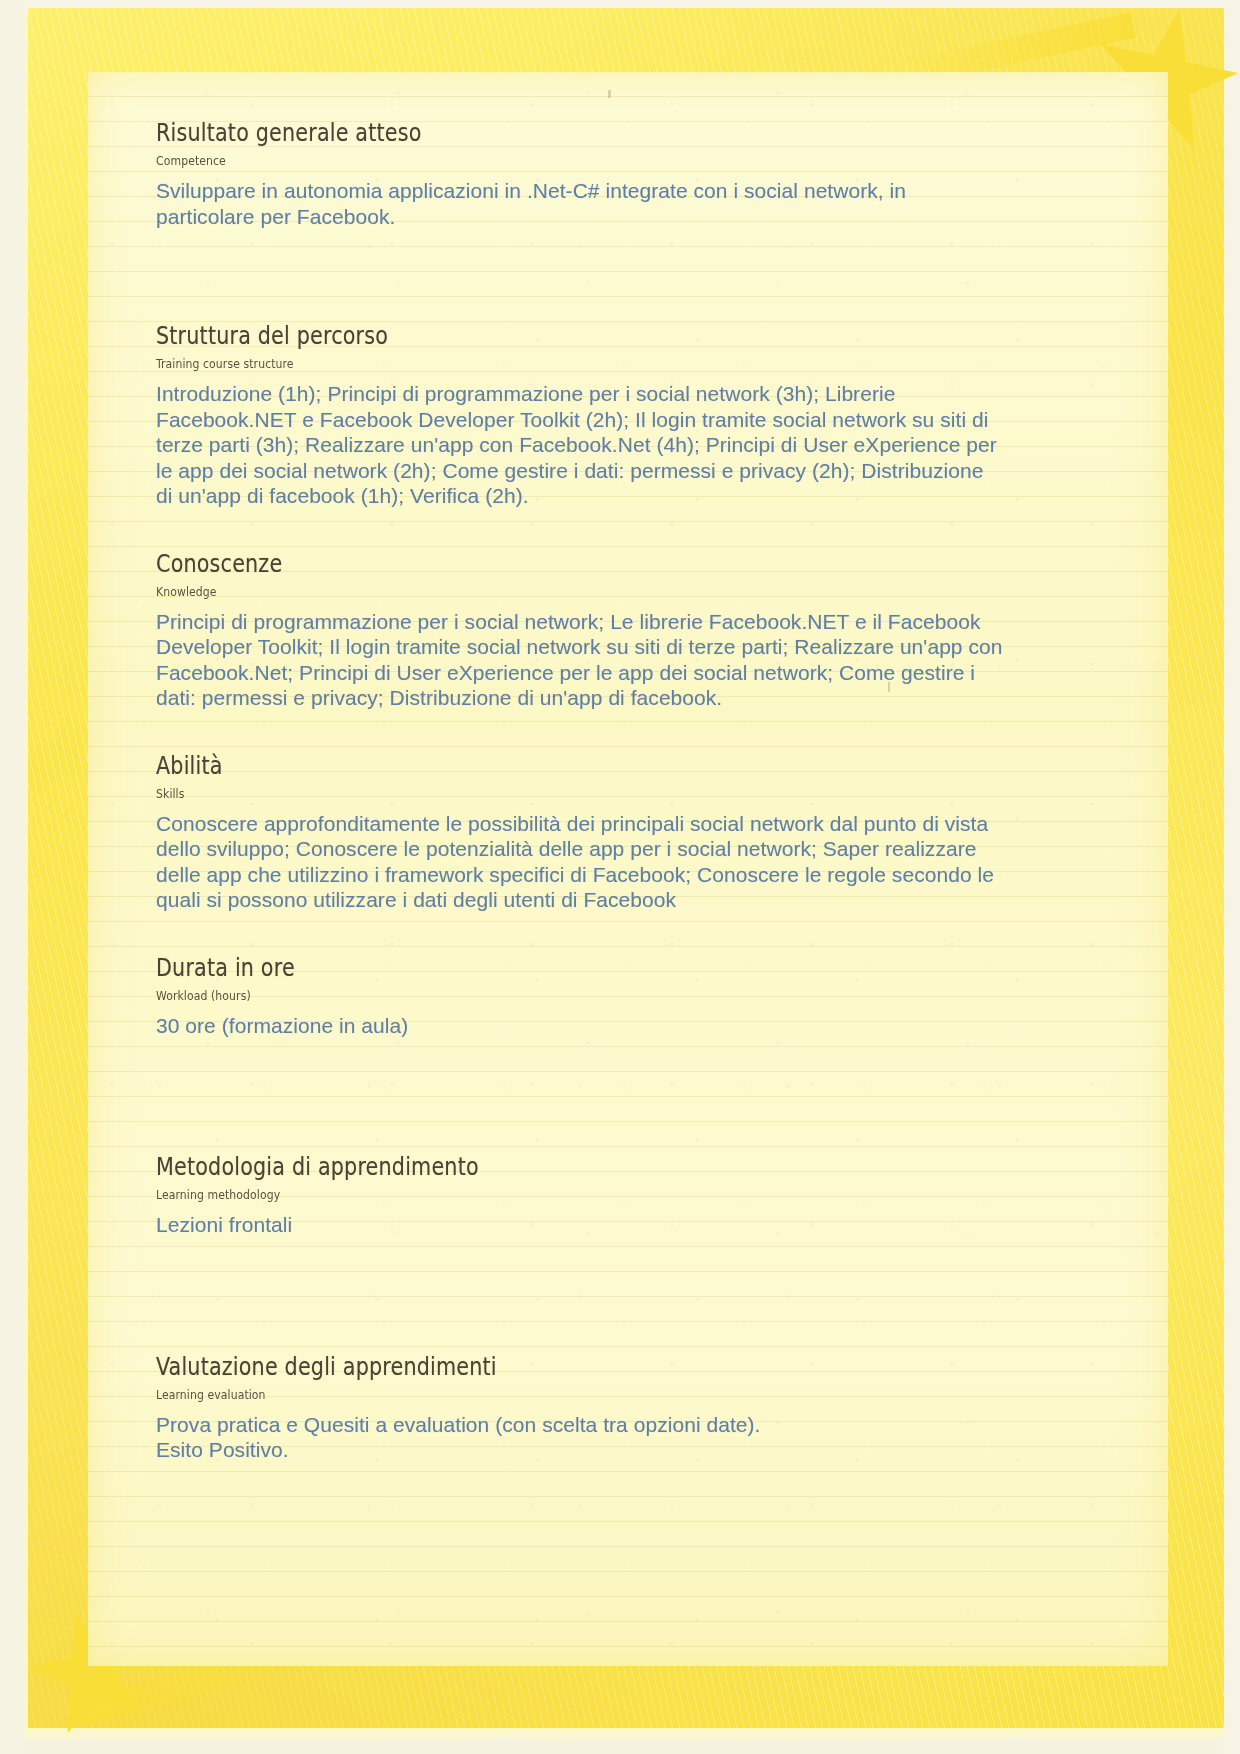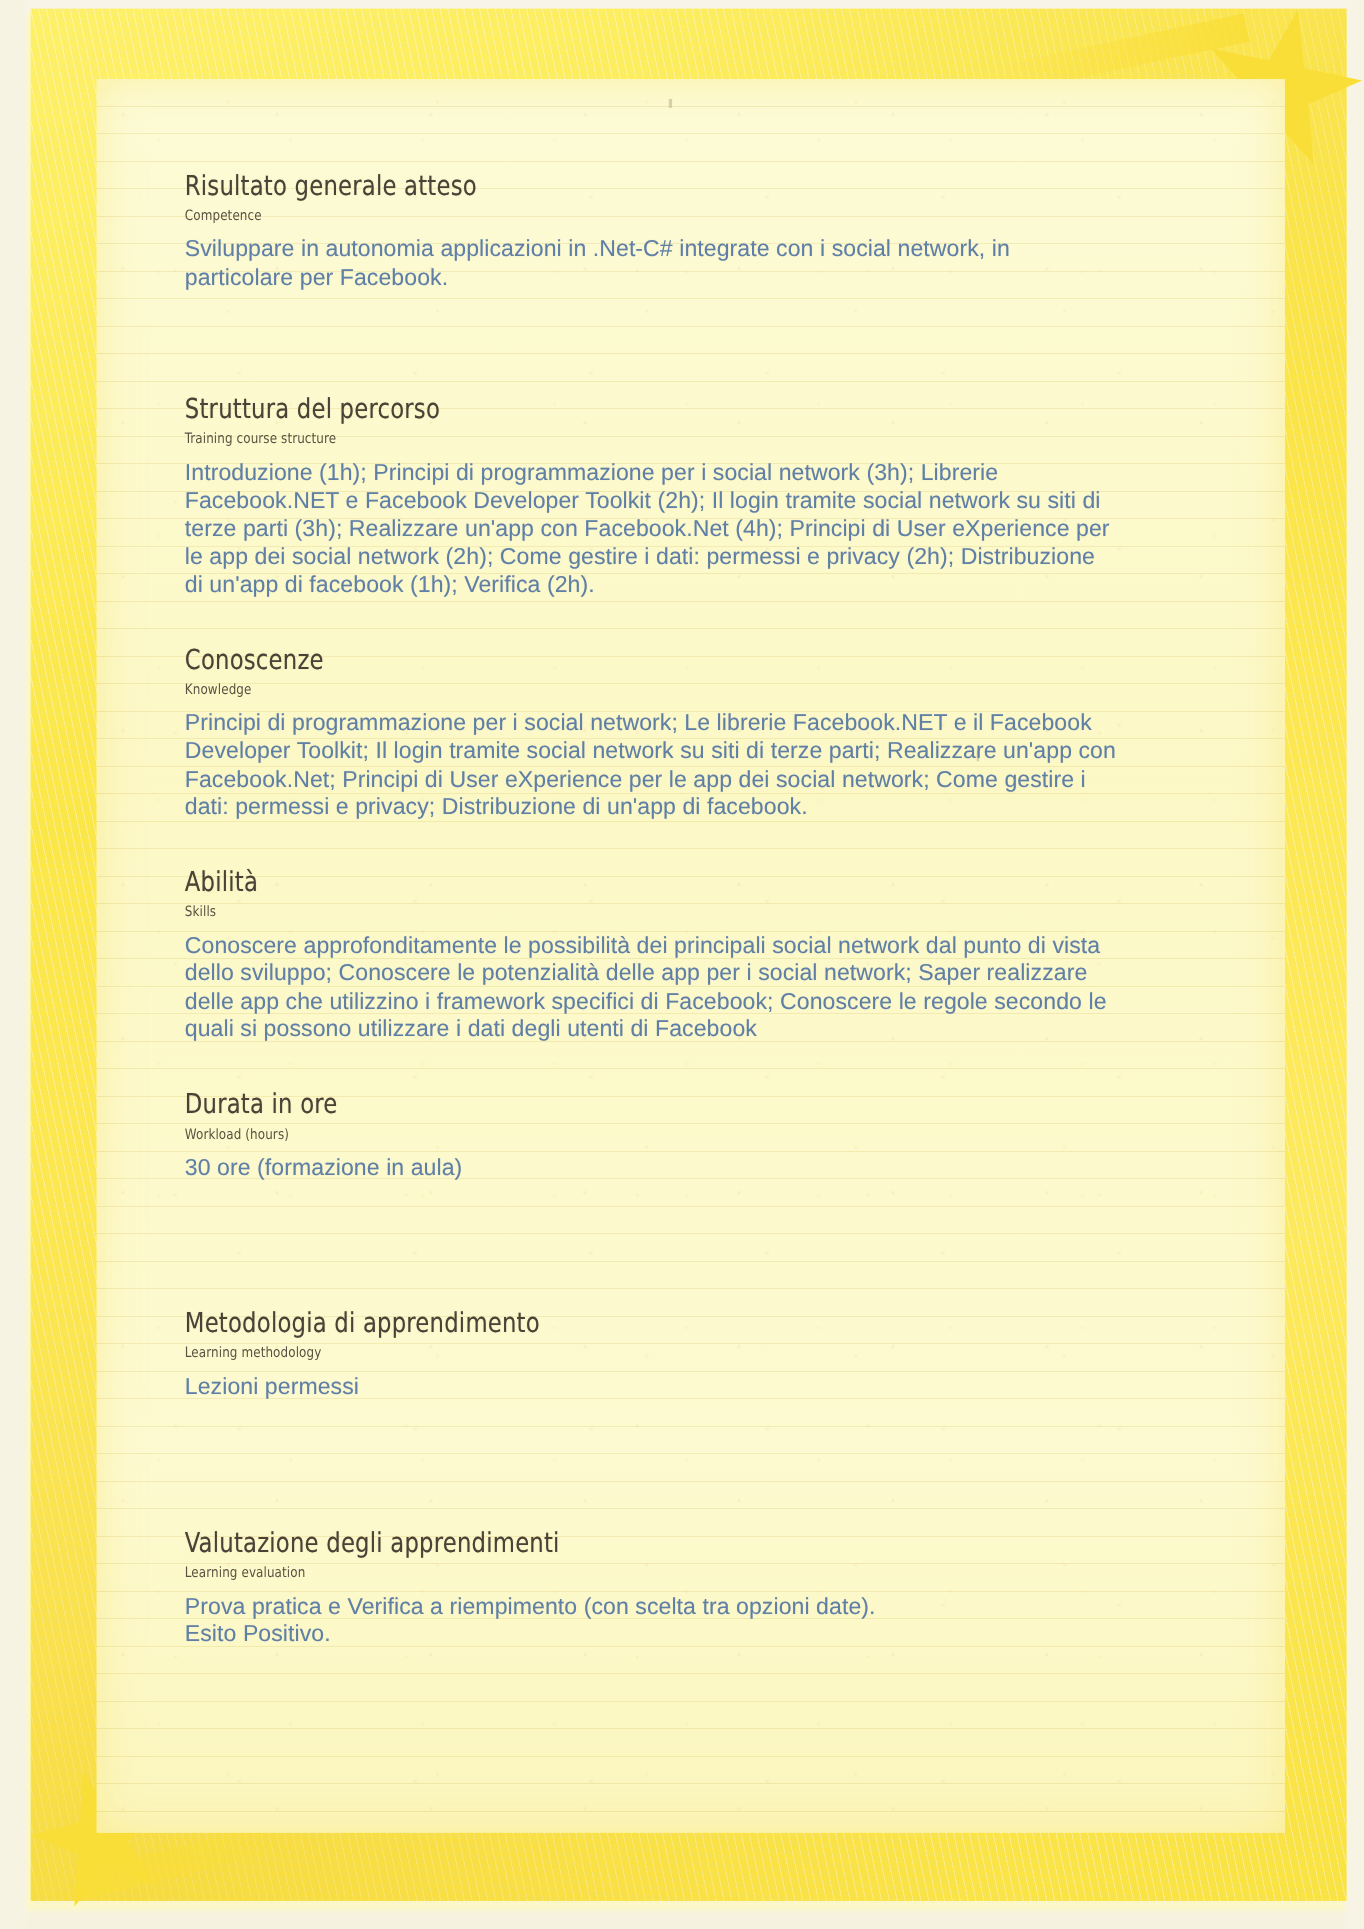--- a/index.html
+++ b/index.html
@@ -91,21 +91,21 @@
     height:26px;
   }
   .streak-tr{right:104px;top:36px;width:230px;transform:rotate(-12deg);}
   .streak-bl{left:70px;bottom:52px;width:210px;
     background:linear-gradient(270deg, rgba(250,225,60,0), rgba(250,222,55,.85));
     transform:rotate(-14deg);}
 
   
   .content{
     position:absolute;
-    left:168px;top:118px;width:848px;margin-top:36px;
+    left:156px;top:118px;width:848px;
   }
   .section{margin-bottom:6px;}
   .sec-title{
     font-family:"Liberation Sans Narrow","DejaVu Sans Condensed","Liberation Sans", sans-serif;
     font-size:25px;
     font-weight:400;
     letter-spacing:.2px;
     color:#4a4237;
     margin:0 0 6px 0;
     transform:scaleX(.92);
@@ -202,26 +202,26 @@
       <h2 class="sec-title">Durata in ore</h2>
       <div class="sec-sub">Workload (hours)</div>
       <p class="sec-body">30 ore (formazione in aula)</p>
     </div>
 
     <div class="gap-xl"></div>
 
     <div class="section">
       <h2 class="sec-title">Metodologia di apprendimento</h2>
       <div class="sec-sub">Learning methodology</div>
-      <p class="sec-body">Lezioni permessi</p>
+      <p class="sec-body">Lezioni frontali</p>
     </div>
 
     <div class="gap-xl"></div>
 
     <div class="section">
       <h2 class="sec-title">Valutazione degli apprendimenti</h2>
       <div class="sec-sub">Learning evaluation</div>
-      <p class="sec-body" style="white-space:pre-line;">Prova pratica e Verifica a riempimento (con scelta tra opzioni date).
+      <p class="sec-body" style="white-space:pre-line;">Prova pratica e Quesiti a evaluation (con scelta tra opzioni date).
 Esito Positivo.</p>
     </div>
 
   </div>
 </div>
 
 </body></html>

